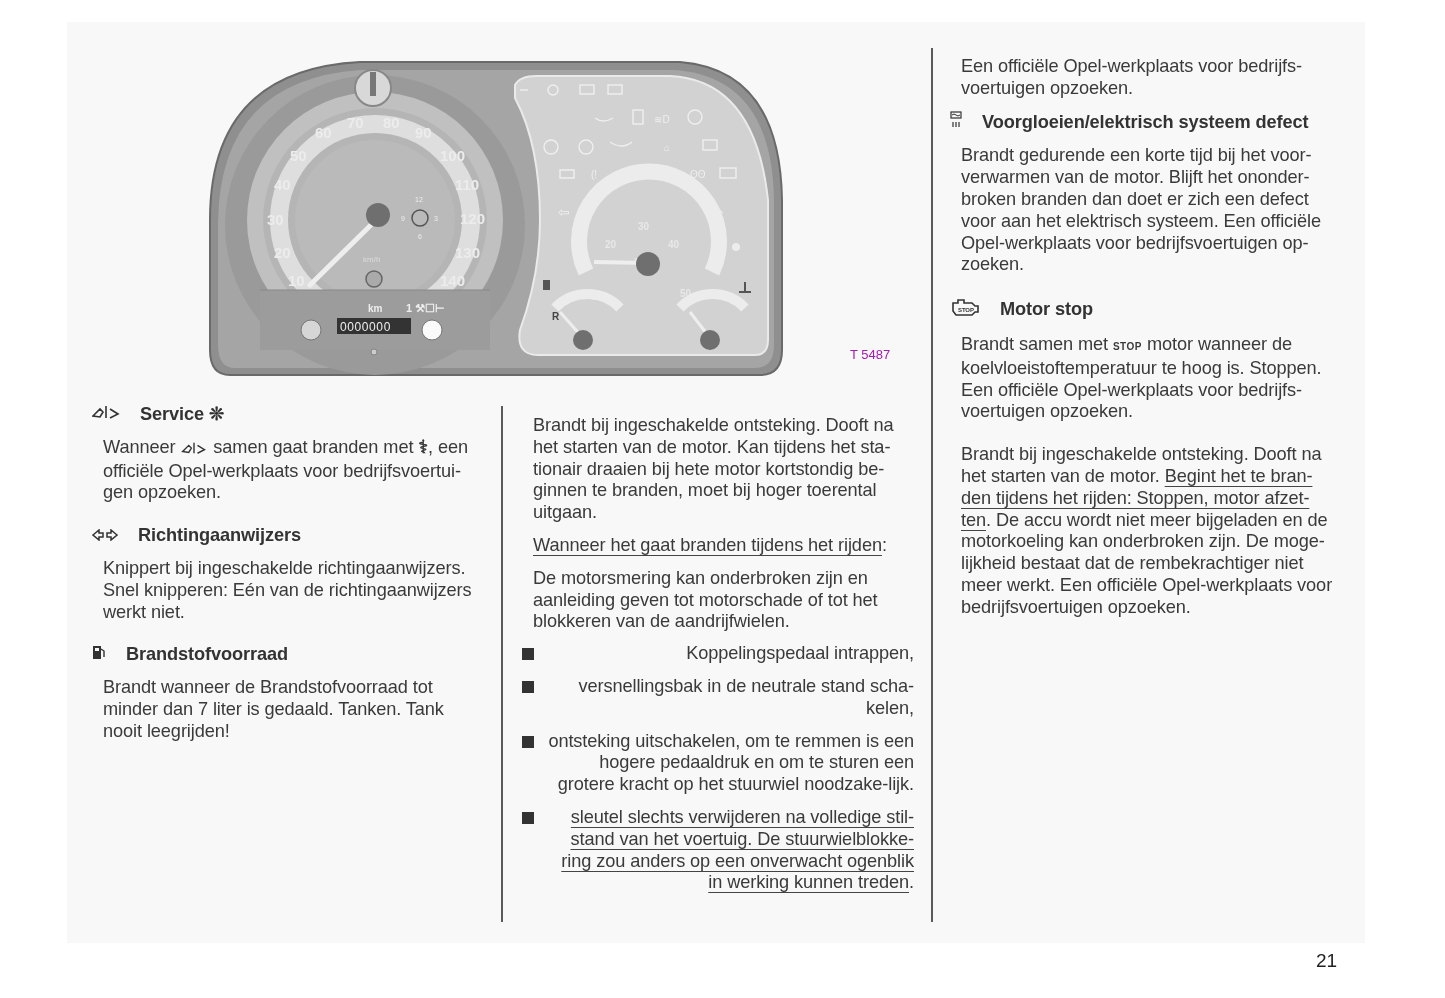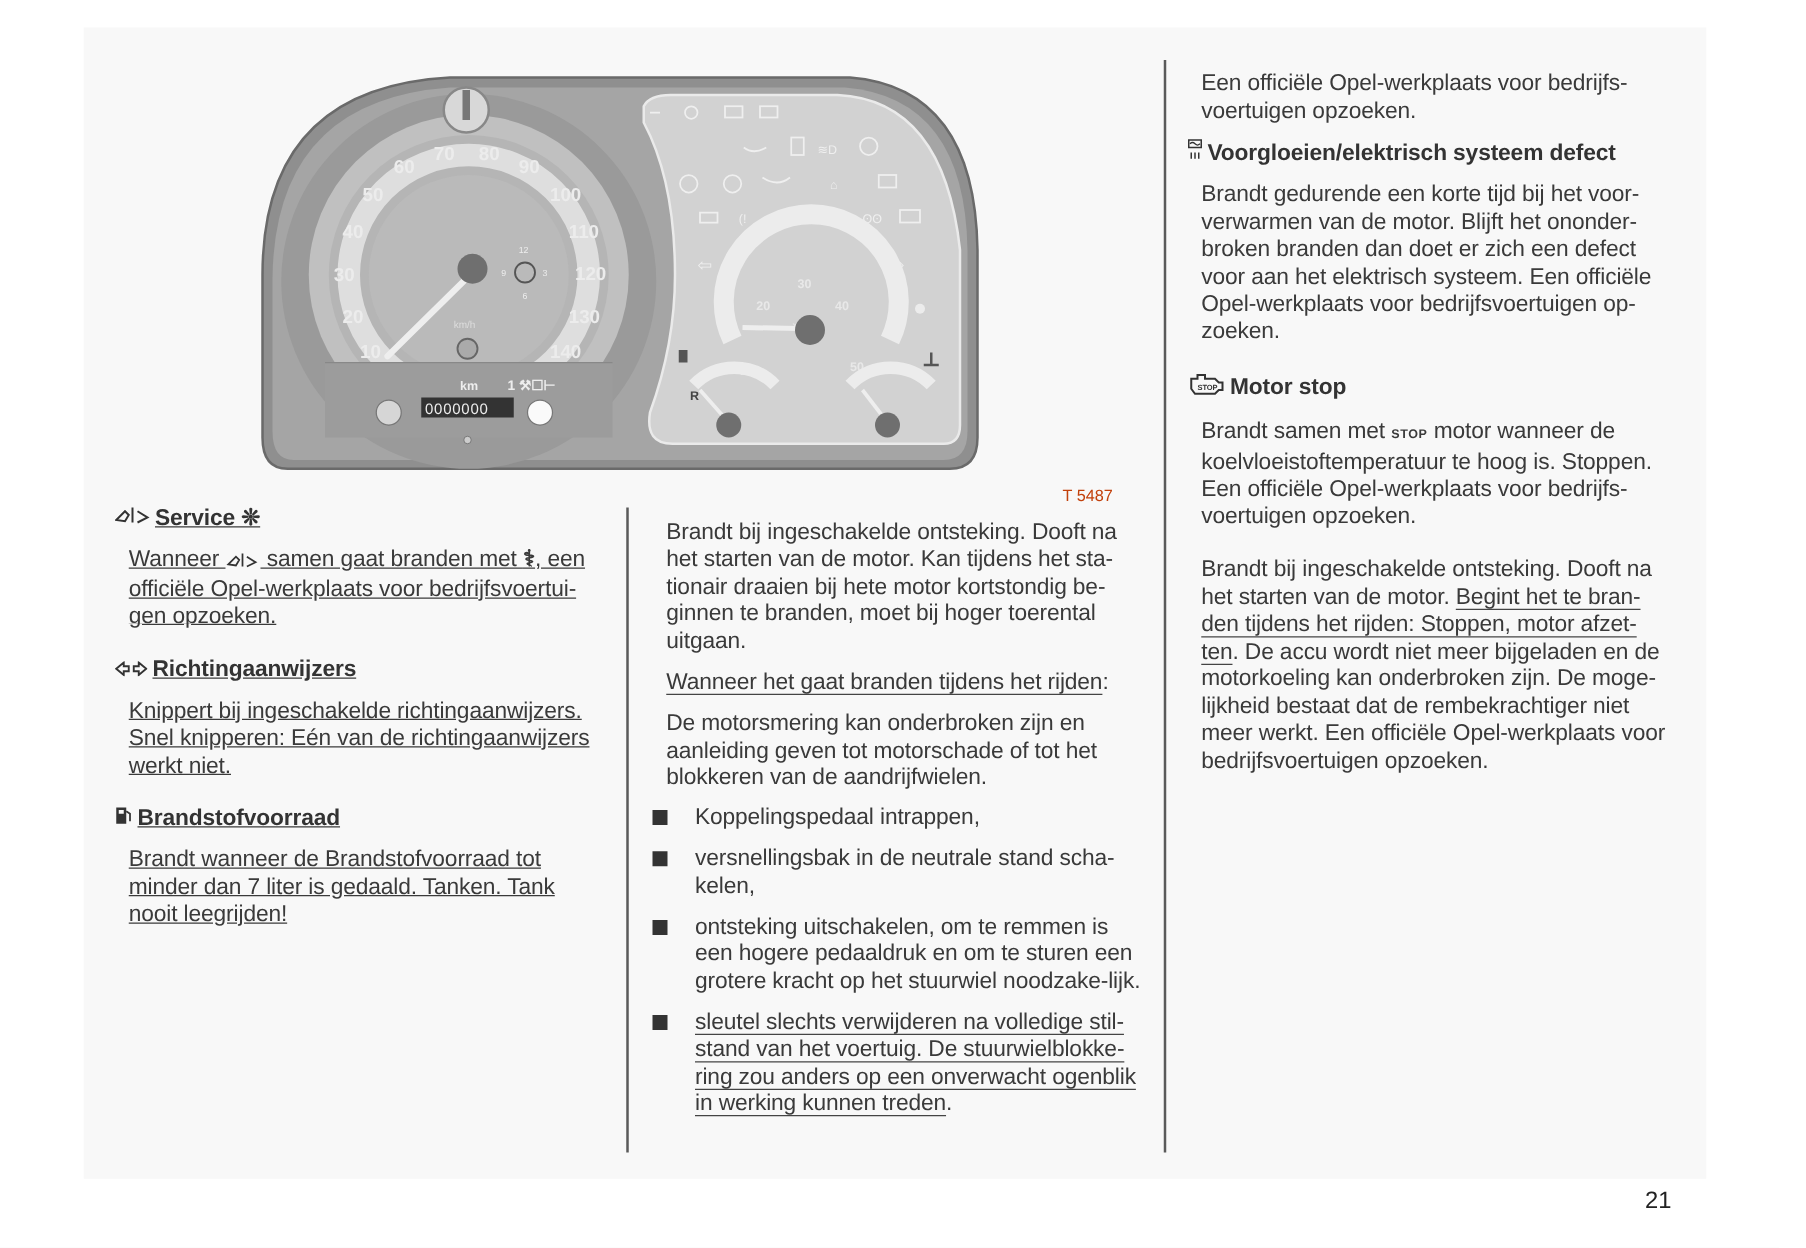--- a/index.html
+++ b/index.html
@@ -7,27 +7,27 @@
     width: 1445px; height: 998px; background: #ffffff; position: relative; overflow: hidden;
     font-family: "Liberation Sans", sans-serif; color: #3a3a3a;
   }
   .page-panel {
     position: absolute; left: 67px; top: 22px; width: 1298px; height: 921px; background: #f8f8f8;
   }
   .divider { position: absolute; width: 1.5px; background: #5a5a5a; }
   .col { position: absolute; font-size: 18.2px; line-height: 21.8px; letter-spacing: -0.1px; }
   .col p { margin: 11px; }
   .section { margin-bottom: 21px; }
-  .heading { font-weight: bold; color: #333; display: flex; align-items: center; gap: 4px; }
+  .heading { font-weight: bold; color: #333; display: flex; align-items: center; gap: 20px; }
   .ul { text-decoration: underline; text-decoration-thickness: 1.3px; text-underline-offset: 4px; text-decoration-color: #444; }
   .small-caps { font-size: 10px; font-weight: bold; letter-spacing: 0.5px; }
   .bullet-list { list-style: none; margin: 0; padding: 0; }
-  .bullet-list li { position: relative; padding-left: 34px; margin-bottom: 11px; }
+  .bullet-list li { position: relative; padding-left: 21px; margin-bottom: 11px; text-align: right; }
   .bullet-list li .sq { position: absolute; left: 0; top: 5px; width: 12px; height: 12px; background: #333; }
-  .fig-label { position: absolute; left: 850px; top: 389px; font-size: 13px; color: #c2410c; }
+  .fig-label { position: absolute; left: 850px; top: 347px; font-size: 13px; color: #a21caf; }
   .page-number { position: absolute; left: 1316px; top: 950px; font-size: 19px; color: #222; }
   .icon-inline { display: inline-block; vertical-align: -2px; }
   svg text { font-family: "Liberation Sans", sans-serif; }
 </style>
 </head>
 <body>
 
 <div class="page-panel"></div>
 
 <svg style="position:absolute;left:200px;top:50px" width="600" height="330" viewBox="0 0 600 330">
@@ -133,21 +133,21 @@
   <text x="352" y="270" fill="#444" font-size="10" font-weight="bold">R</text>
   <rect x="343" y="230" width="7" height="10" fill="#555"></rect>
   <path d="M545,232 l0,10 l-6,0 l12,0" stroke="#555" stroke-width="2" fill="none"></path>
 </svg>
 
 <div class="fig-label">T 5487</div>
 
 <div class="divider" style="left:501px;top:406px;height:516px;"></div>
 <div class="divider" style="left:931px;top:48px;height:874px;"></div>
 
-<div class="col" style="left:92px;top:404px;width:395px;text-decoration:underline;">
+<div class="col" style="left:92px;top:404px;width:395px;">
   <div class="section">
     <div class="heading">
       <span class="icon-inline">
         <svg width="28" height="16" viewBox="0 0 28 16">
             <path d="M1,12 L8,5 L11,8 L8,13 Z M14,2 L14,14 M18,5 L26,10 L18,14" fill="none" stroke="#333" stroke-width="1.6"></path>
           </svg>
       </span>
       <span>Service ❊</span>
     </div>
     <p><span>Wanneer </span><span class="icon-inline"><svg width="28" height="14" viewBox="0 0 28 16">

